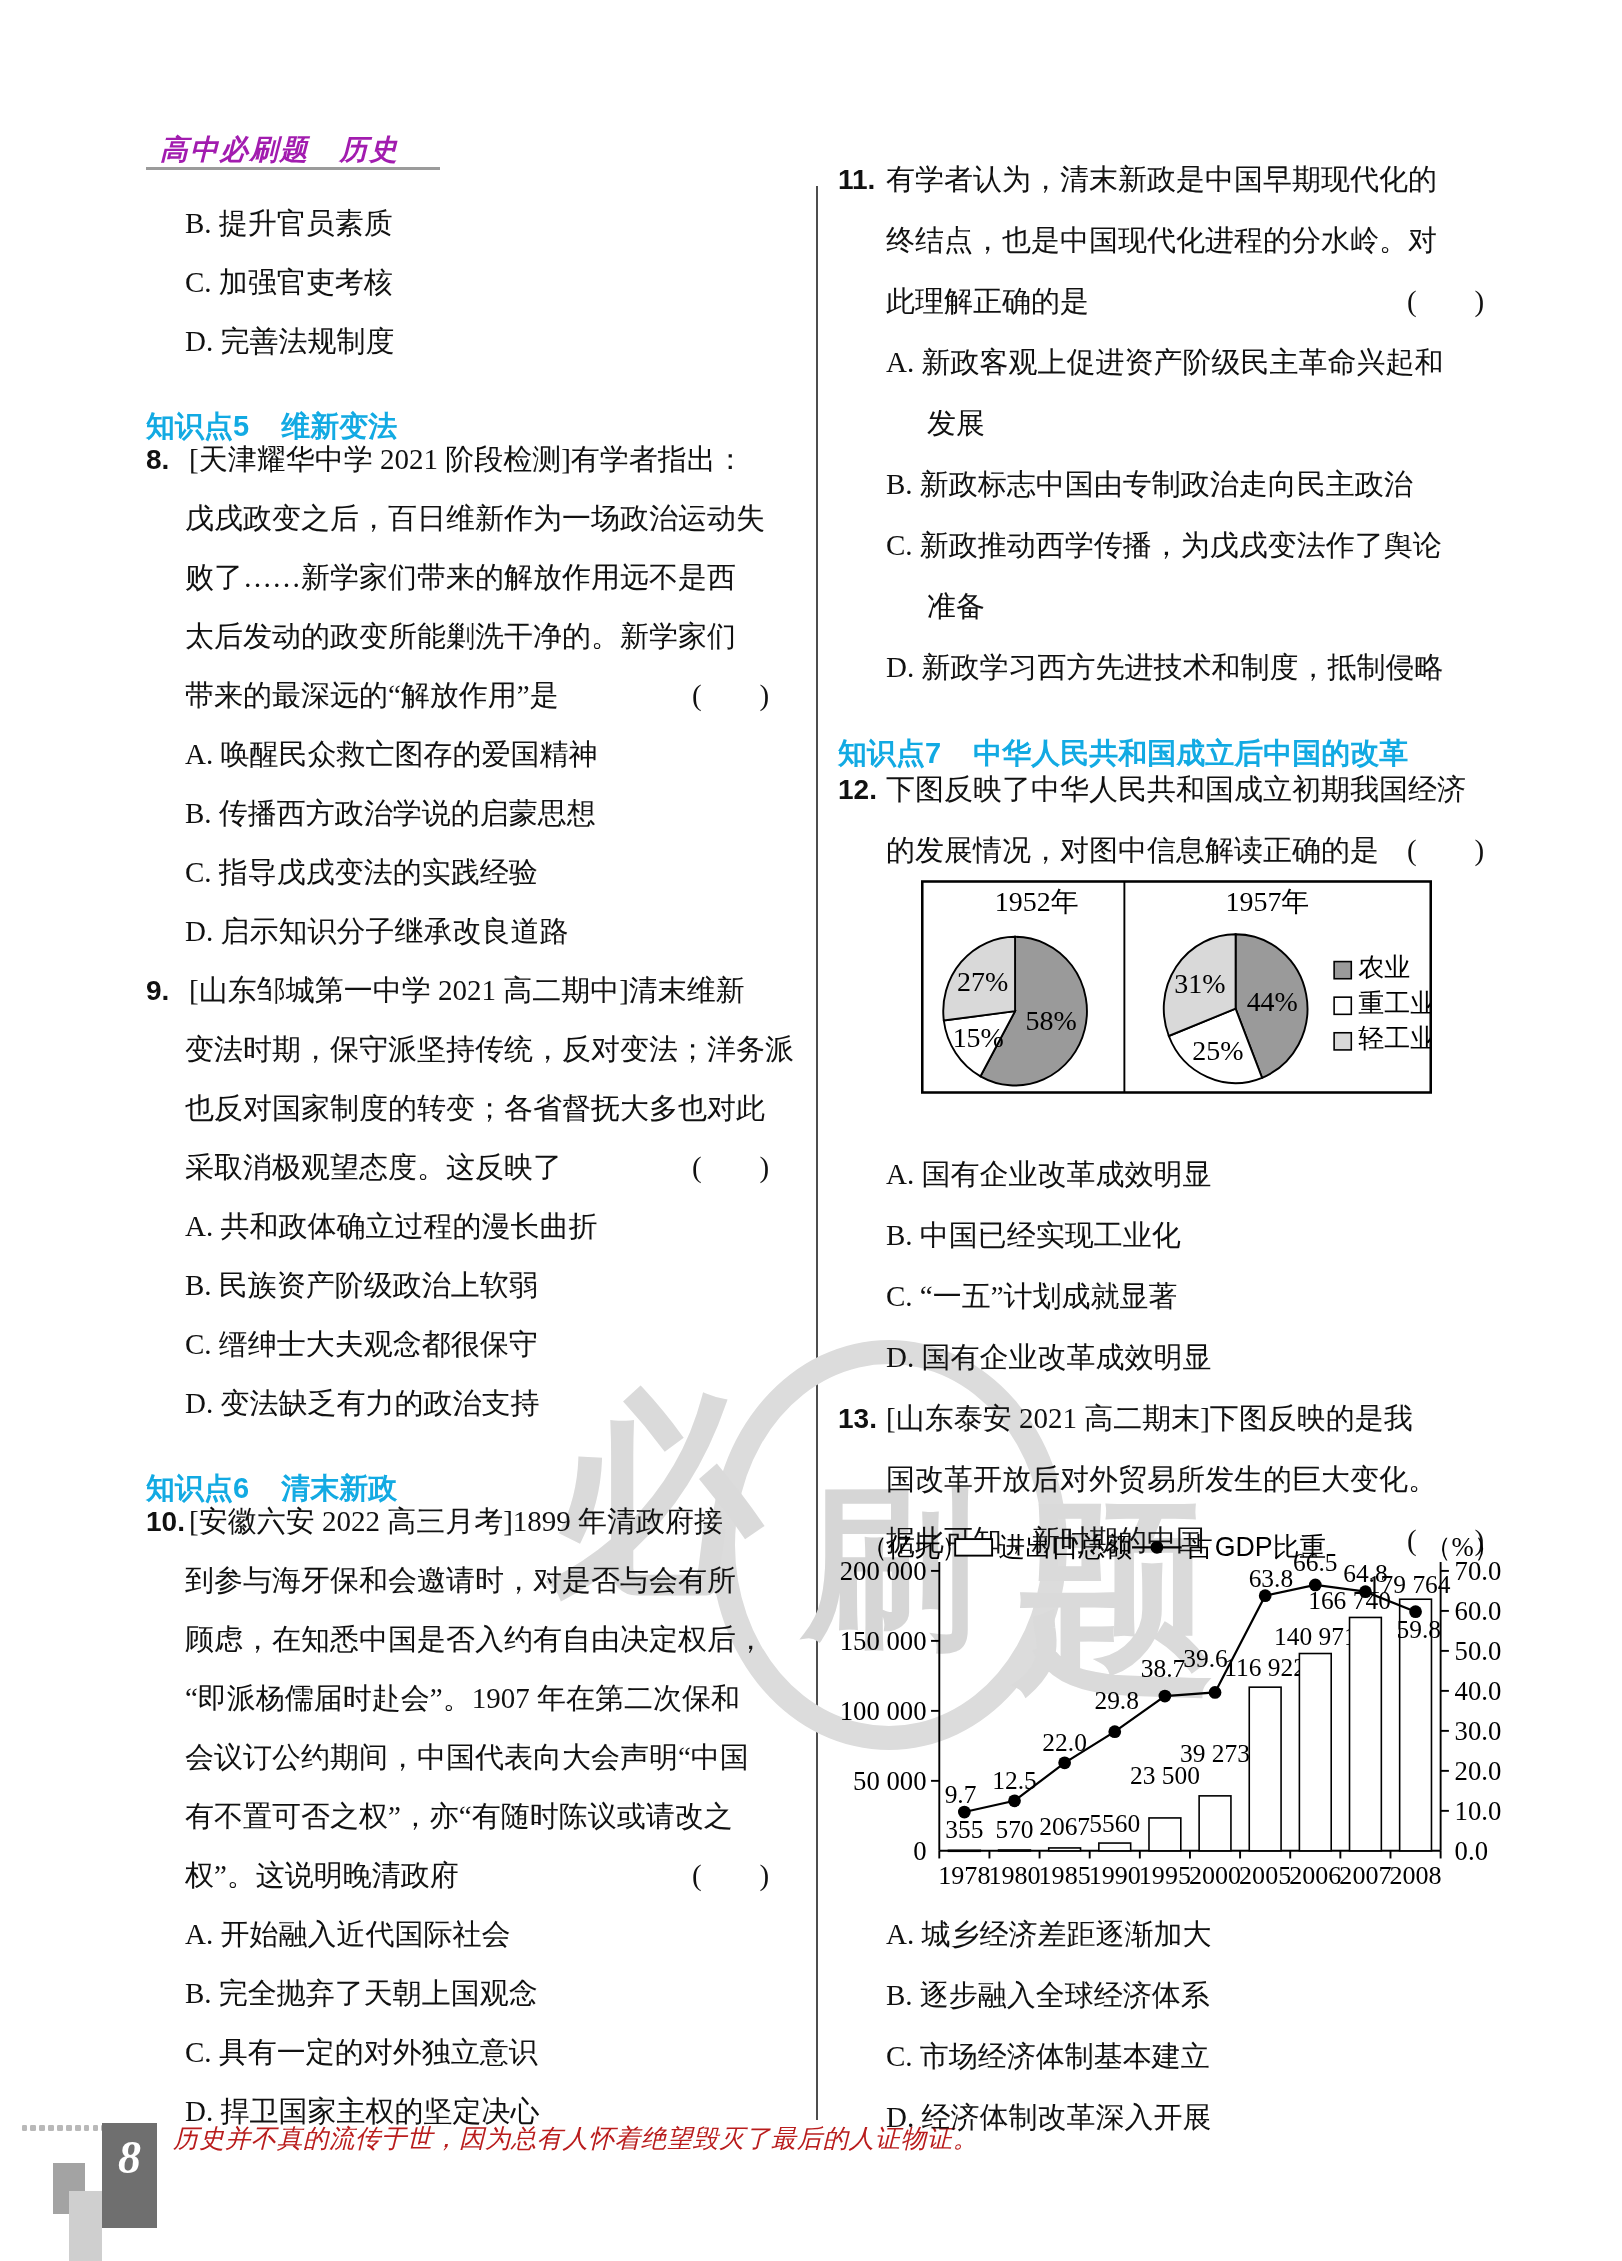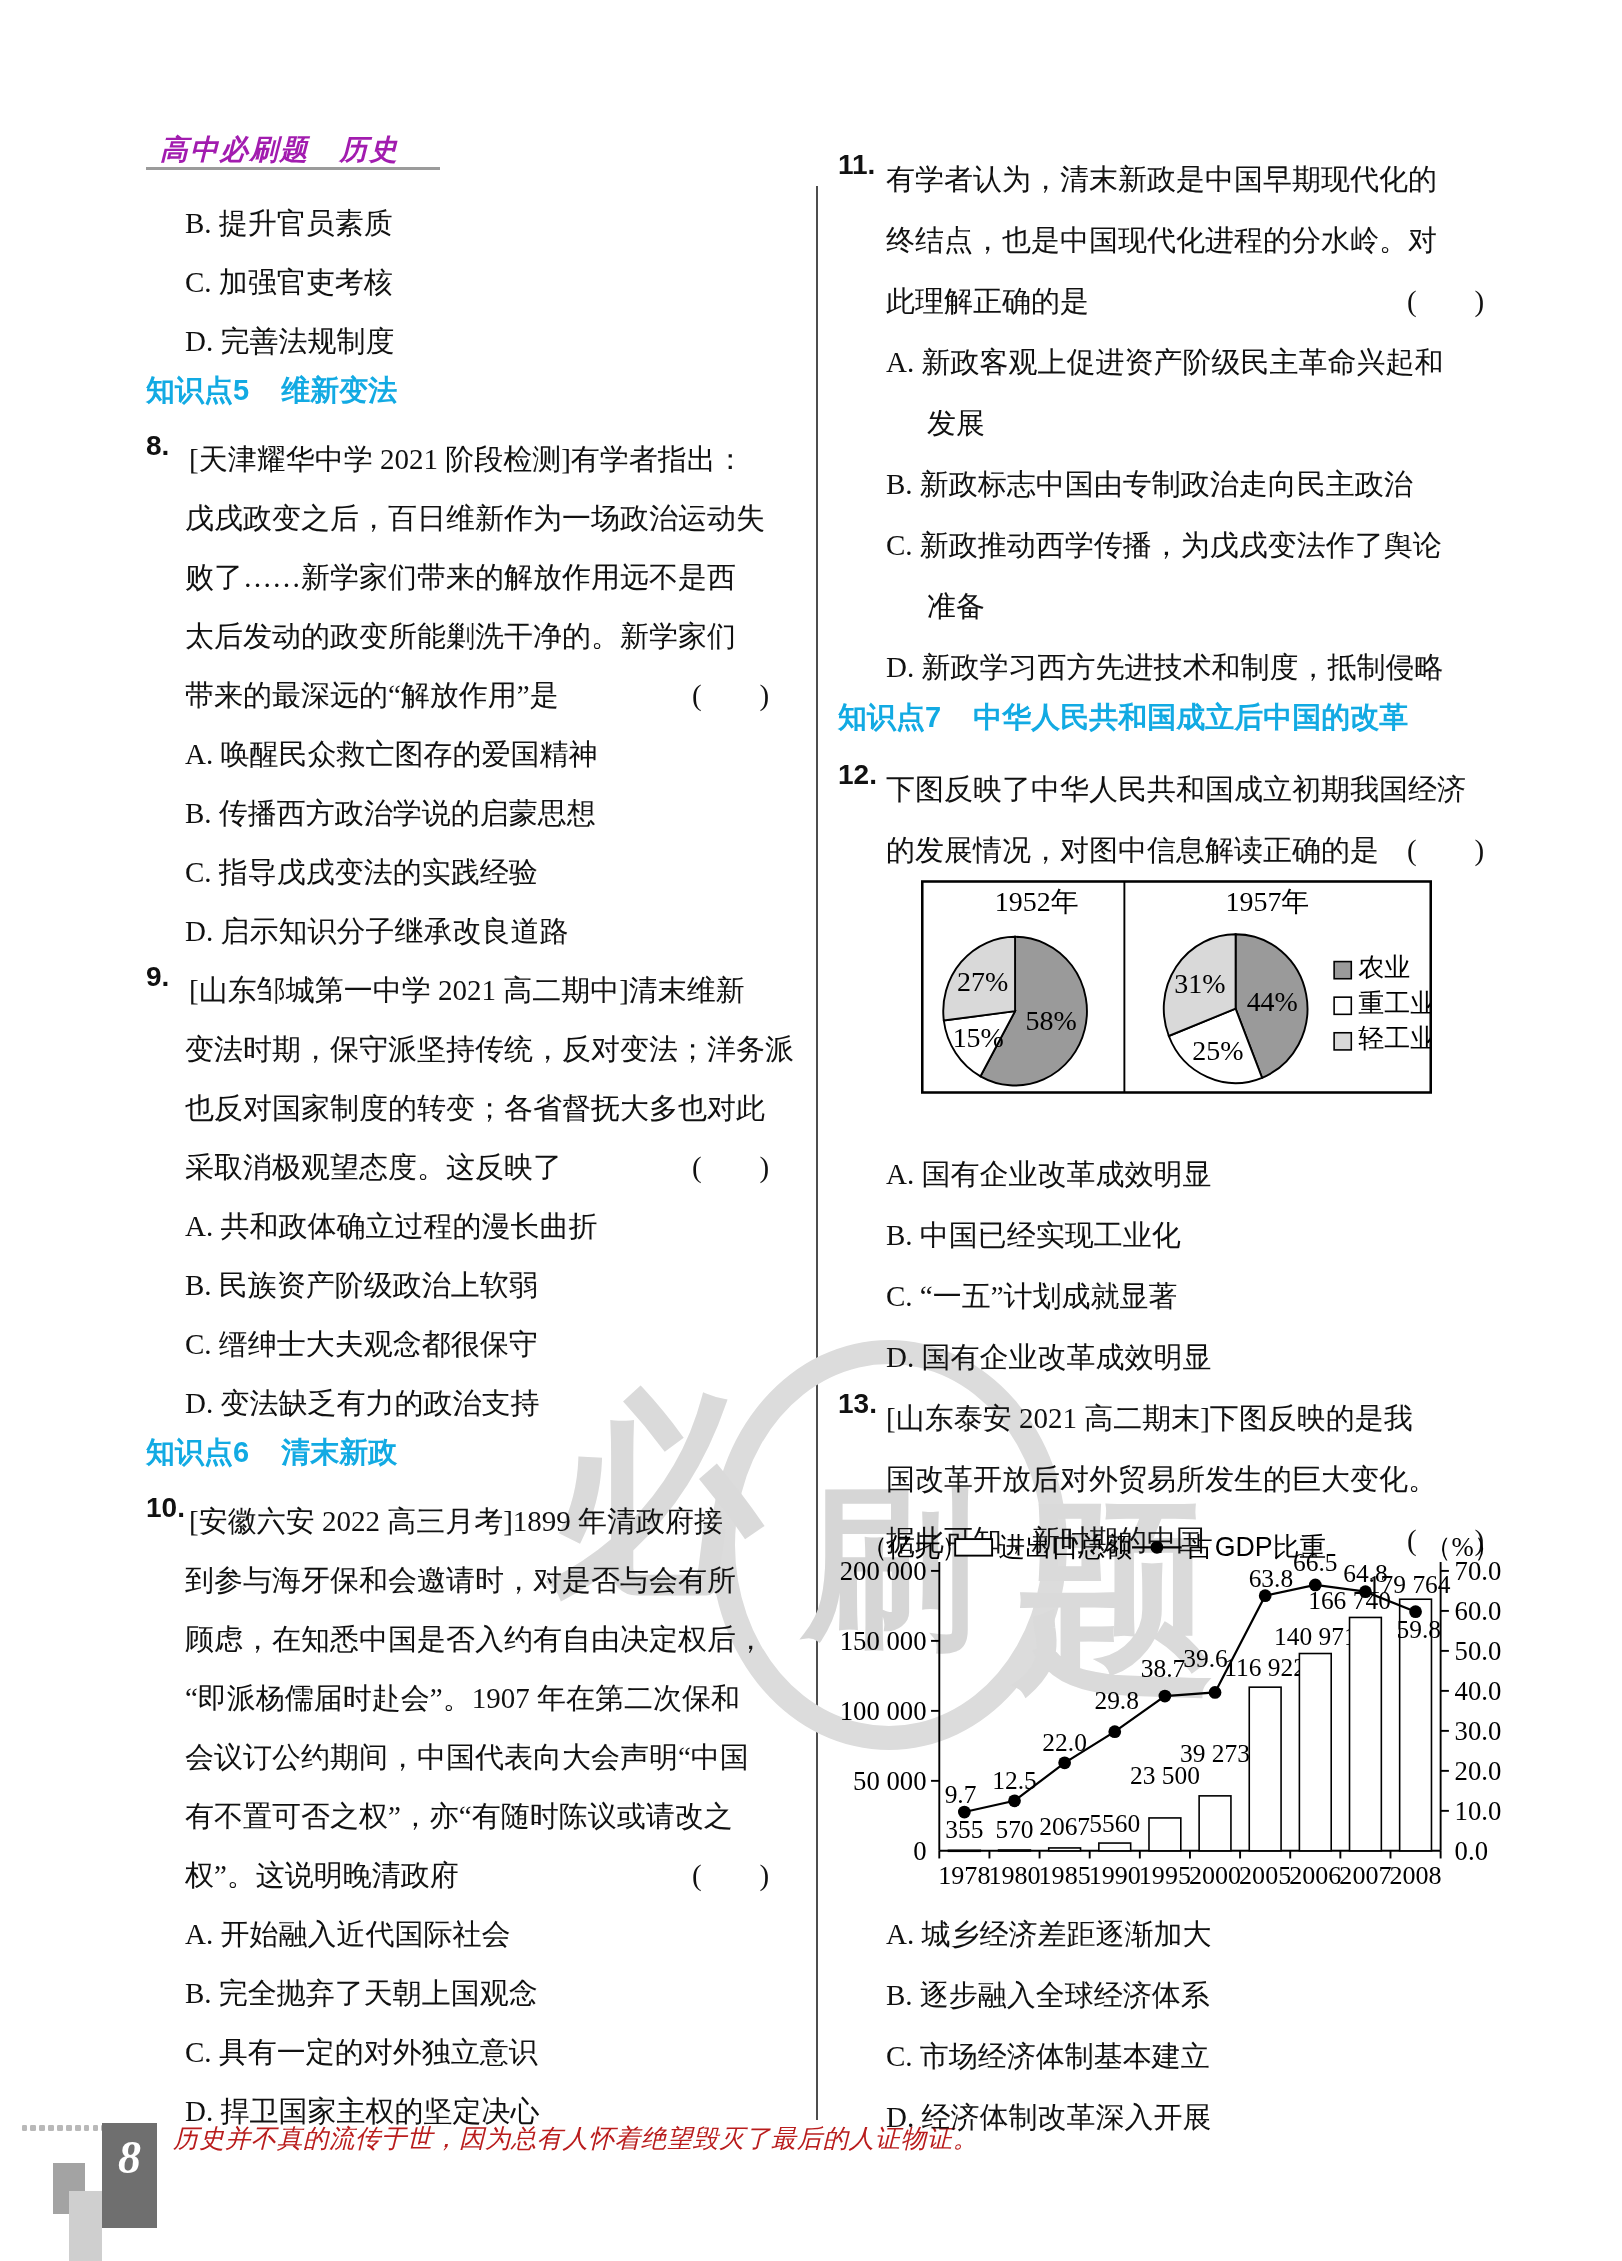--- a/index.html
+++ b/index.html
@@ -14,30 +14,30 @@
   .wm span{position:absolute;font-family:"Liberation Sans",sans-serif;font-weight:700;color:#dadada;}
   .wm .ring{position:absolute;left:711px;top:1340px;width:356px;height:410px;border:24px solid #dcdcdc;border-radius:50%;box-sizing:border-box;}
   .wm .c0{left:548px;top:1354px;font-size:214px;}
   .wm .c1{left:803px;top:1452px;font-size:173px;color:#d6d6d6;}
   .wm .c2{left:1013px;top:1464px;font-size:205px;}
   
   .colrule{position:absolute;left:816px;top:186px;width:1.9px;height:1934px;background:#4d4d4d;}
   .col{position:absolute;z-index:2;}
   #col-left{left:146px;top:194px;width:627px;}
   #col-right{left:838px;top:149px;width:650px;}
-  .line{position:relative;display:flex;align-items:flex-start;white-space:nowrap;
+  .line{position:relative;display:flex;align-items:center;white-space:nowrap;
         font-size:29px;line-height:var(--lh);height:var(--lh);}
   #col-left{--lh:59px;--num:43px;--pad:39px;--pad2:83px;}
   #col-right{--lh:61px;--num:48px;--pad:48px;--pad2:89px;}
   .line.o .txt,.line.c .txt{padding-left:var(--pad);}
   .line.o2 .txt{padding-left:var(--pad2);}
   .line.q .txt{padding-left:0;}
   .qnum{display:inline-block;width:var(--num);font:700 28px "Liberation Sans",sans-serif;}
   .line.h{align-items:baseline;}
-  .kpnum{font:700 29px "Liberation Sans",sans-serif;color:#12aae3;}
+  .kpnum{font:700 29px "Liberation Sans",sans-serif;color:#12aae3;margin-top:36px;}
   .line.h .txt{font:700 29px "Liberation Sans",sans-serif;color:#12aae3;padding-left:32px;}
   .blank{margin-left:auto;padding-right:3.8px;}
   .spacer{width:100%;}
   
   .pie-figure{position:absolute;left:921px;top:880px;z-index:2;}
   
   .trade-chart{position:absolute;left:833px;top:1520px;z-index:2;}
   
   .dots{position:absolute;left:21.6px;top:2125px;display:flex;gap:3.2px;}
   .dots i{width:5.7px;height:5.7px;background:#b9b9b9;border-radius:1.3px;display:block;}

